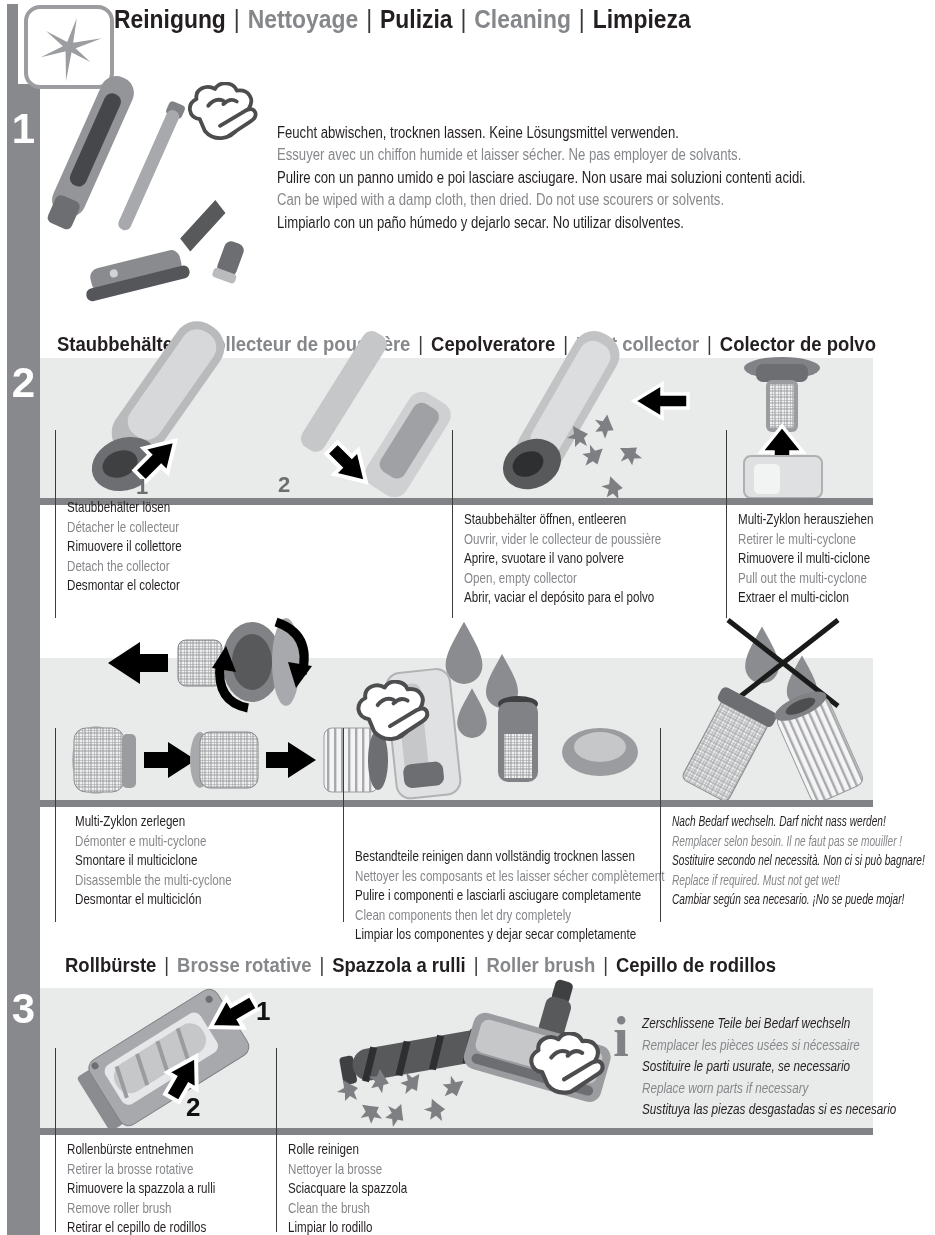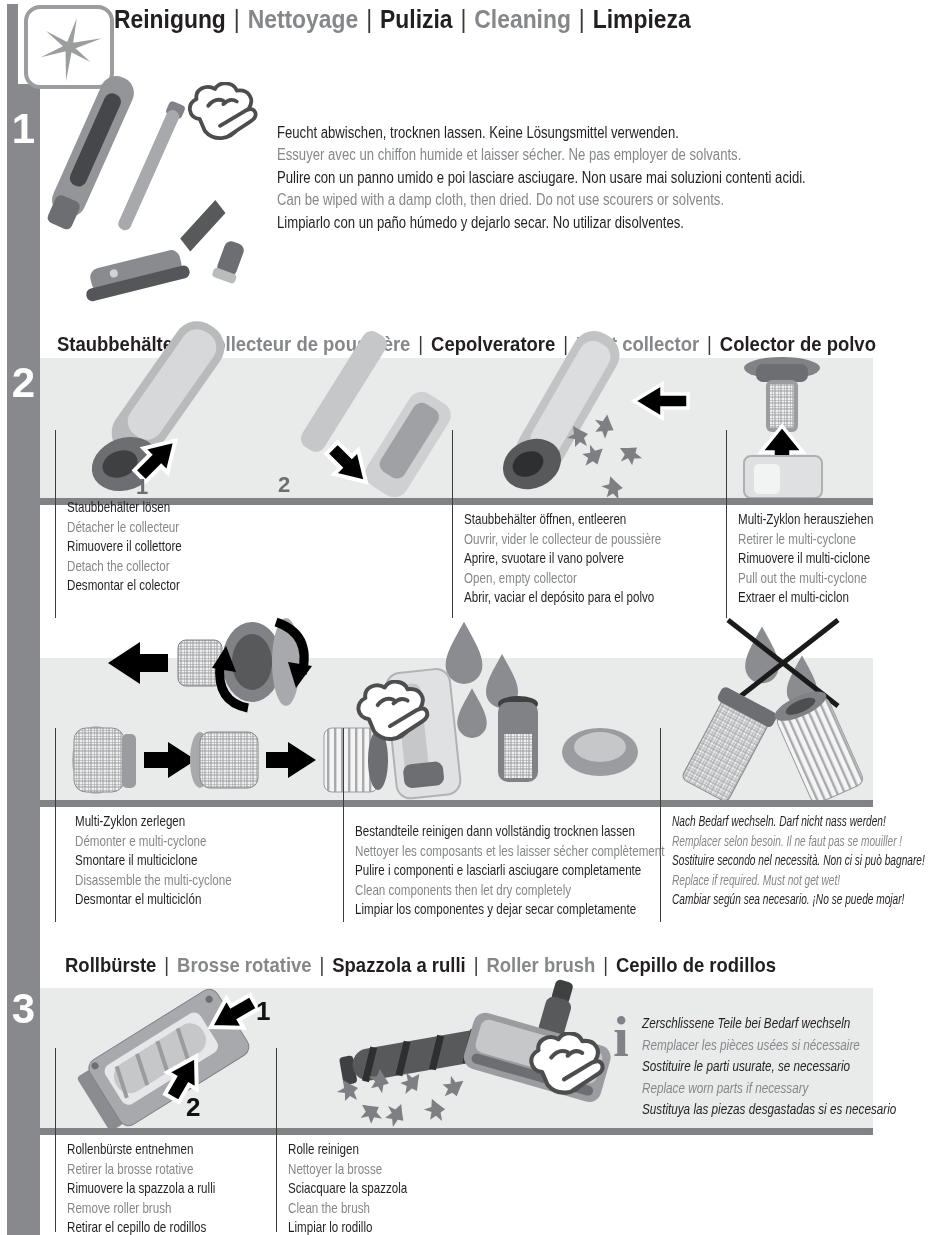--- a/index.html
+++ b/index.html
@@ -269,21 +269,21 @@
   <div class="vline" style="left:55px;top:728px;height:194px"></div>
   <div class="vline" style="left:343px;top:728px;height:194px"></div>
   <div class="vline" style="left:660px;top:728px;height:194px"></div>
   <div class="cap-cell" style="left:63px;top:807px;width:288px">
       <div class="cap-line tone-dark">Multi-Zyklon zerlegen</div>
       <div class="cap-line tone-gray">Démonter e multi-cyclone</div>
       <div class="cap-line tone-dark">Smontare il multiciclone</div>
       <div class="cap-line tone-gray">Disassemble the multi-cyclone</div>
       <div class="cap-line tone-dark">Desmontar el multiciclón</div>
     </div>
-  <div class="cap-cell" style="left:343px;top:817px;width:317px">
+  <div class="cap-cell" style="left:343px;top:842px;width:317px">
       <div class="cap-line tone-dark">Bestandteile reinigen dann vollständig trocknen lassen</div>
       <div class="cap-line tone-gray">Nettoyer les composants et les laisser sécher complètement</div>
       <div class="cap-line tone-dark">Pulire i componenti e lasciarli asciugare completamente</div>
       <div class="cap-line tone-gray">Clean components then let dry completely</div>
       <div class="cap-line tone-dark">Limpiar los componentes y dejar secar completamente</div>
     </div>
   <div class="cap-cell cell-tight" style="left:660px;top:807px;width:213px">
       <div class="cap-line tone-dark italic">Nach Bedarf wechseln. Darf nicht nass werden!</div>
       <div class="cap-line tone-gray italic">Remplacer selon besoin. Il ne faut pas se mouiller !</div>
       <div class="cap-line tone-dark italic">Sostituire secondo nel necessità. Non ci si può bagnare!</div>

